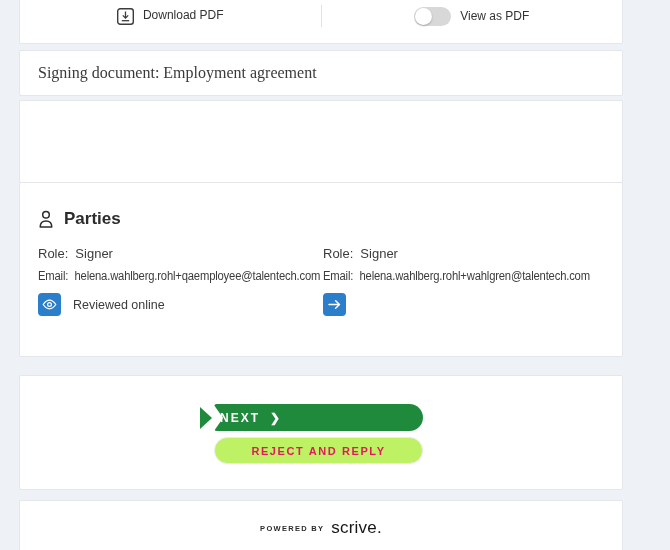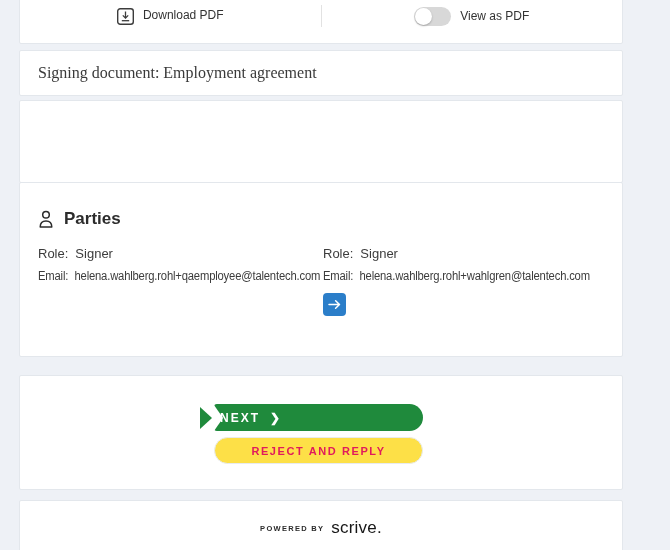--- a/index.html
+++ b/index.html
@@ -46,21 +46,21 @@
     border-top:11px solid transparent;border-bottom:11px solid transparent;}
   .next-button{position:absolute;left:214px;top:404px;width:209px;height:27px;
     background:var(--accent-green,#1f8a3c);border:none;border-radius:3px 14px 14px 3px;
     color:#fff;font-family:inherit;font-weight:bold;font-size:12px;letter-spacing:2px;
     display:flex;align-items:center;justify-content:flex-start;gap:10px;cursor:pointer;}
   .next-button::before{content:"";position:absolute;left:0;top:50%;transform:translateY(-50%);
     width:0;height:0;border-left:9px solid #fff;
     border-top:13px solid transparent;border-bottom:13px solid transparent;}
   .next-chevron{font-size:12px;letter-spacing:0;}
   .reject-button{position:absolute;left:214px;top:437px;width:209px;height:27px;
-    border-radius:14px;background:#fde047;border:1px solid #e8ebef;
+    border-radius:14px;background:#bef264;border:1px solid #e8ebef;
     color:var(--accent-red,#e01a5c);font-family:inherit;font-weight:bold;font-size:11px;
     letter-spacing:1.6px;display:flex;align-items:center;justify-content:center;cursor:pointer;}
   
   #footer-card{top:500px;height:56px;display:flex;align-items:center;justify-content:center;gap:7px;}
   .powered{font-size:7.5px;font-weight:bold;letter-spacing:1.3px;color:#2b2b2b;}
   .brand{font-size:17px;color:#161616;letter-spacing:.2px;}
   
   .next-marker,.next-button,.reject-button{z-index:2;}
 </style>
 </head>
@@ -107,20 +107,29 @@
 
   <div class="party-grid">
 
     <div class="party">
       <div class="party-line">
         <span class="lbl">Role:</span><span>Signer</span>
       </div>
       <div class="party-line">
         <span class="email-line"><span class="lbl">Email:</span><span>helena.wahlberg.rohl+qaemployee@talentech.com</span></span>
       </div>
+      <div class="party-status">
+        <span class="status-tile">
+          <svg width="15" height="15" viewBox="0 0 15 15">
+            <path d="M1.2 7.5 C3.2 4.6 5.3 3.2 7.5 3.2 C9.7 3.2 11.8 4.6 13.8 7.5 C11.8 10.4 9.7 11.8 7.5 11.8 C5.3 11.8 3.2 10.4 1.2 7.5 Z" fill="none" stroke="#fff" stroke-width="1.2"></path>
+            <circle cx="7.5" cy="7.5" r="1.9" fill="none" stroke="#fff" stroke-width="1.2"></circle>
+          </svg>
+        </span>
+        <span class="status-text">Reviewed online</span>
+      </div>
     </div>
 
     <div class="party">
       <div class="party-line">
         <span class="lbl">Role:</span><span>Signer</span>
       </div>
       <div class="party-line">
         <span class="email-line"><span class="lbl">Email:</span><span>helena.wahlberg.rohl+wahlgren@talentech.com</span></span>
       </div>
       <div class="party-status">

